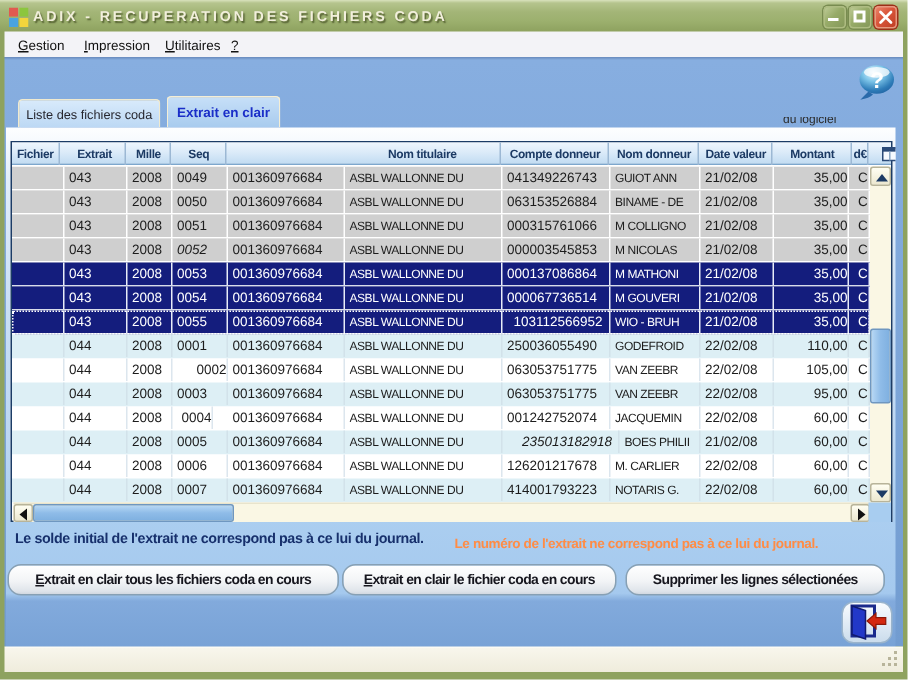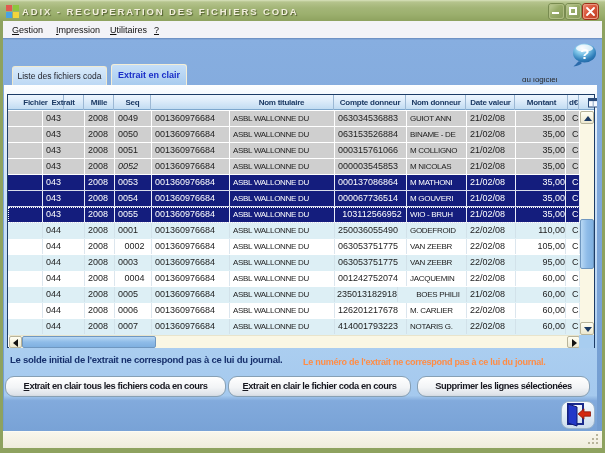--- a/index.html
+++ b/index.html
@@ -115,21 +115,21 @@
       <text x="13.8" y="16.5" text-anchor="middle" font-family="Liberation Sans" font-size="15" font-weight="bold" fill="#fff">?</text>
     </svg>
     <div id="tab1">Liste des fichiers coda</div>
     <div id="tab2">Extrait en clair</div>
     <div id="cliptext">
         <span>du logiciel</span>
       </div>
     <div id="sheet">
       <div id="grid">
         <div id="ghead">
-            <div class="hcell" style="left:0px;width:56px;">Fichier</div>
+            <div class="hcell" style="left:0px;width:32px;">Fichier</div>
             <div class="hcell" style="left:35px;width:41px;">Extrait</div>
             <div class="hcell" style="left:77px;width:29px;">Mille</div>
             <div class="hcell" style="left:107px;width:36px;">Seq</div>
             <div class="hcell" style="left:222px;width:104px;">Nom titulaire</div>
             <div class="hcell" style="left:327px;width:71px;">Compte donneur</div>
             <div class="hcell" style="left:399px;width:59px;">Nom donneur</div>
             <div class="hcell" style="left:459px;width:48px;">Date valeur</div>
             <div class="hcell" style="left:508px;width:52px;">Montant</div>
             <div class="hcell" style="left:561px;width:10px;">d€</div>
           <svg id="hicon" viewBox="0 0 13 13">
@@ -139,21 +139,21 @@
             </svg>
         </div>
         <div id="gbody">
 <div class="row rgray" style="top:0px;">
               <div class="cell" style="left:3px;width:32px;text-align:left;"></div>
               <div class="cell" style="left:38px;width:39px;text-align:left;">043</div>
               <div class="cell" style="left:80px;width:27px;text-align:left;">2008</div>
               <div class="cell" style="left:110px;width:34px;text-align:left;">0049</div>
               <div class="cell" style="left:147px;width:75px;text-align:left;">001360976684</div>
               <div class="cell cname" style="left:225px;width:102px;text-align:left;">ASBL WALLONNE DU</div>
-              <div class="cell" style="left:330px;width:69px;text-align:left;">063034536883</div>
+              <div class="cell" style="left:330px;width:69px;text-align:left;">041349226743</div>
               <div class="cell cname" style="left:402px;width:57px;text-align:left;">GUIOT ANN</div>
               <div class="cell" style="left:462px;width:46px;text-align:left;">21/02/08</div>
               <div class="cell" style="left:508px;width:50px;text-align:right;">35,00</div>
               <div class="cell" style="left:564px;width:8px;text-align:left;">C</div>
             </div>
 <div class="row rgray" style="top:16.0px;">
               <div class="cell" style="left:3px;width:32px;text-align:left;"></div>
               <div class="cell" style="left:38px;width:39px;text-align:left;">043</div>
               <div class="cell" style="left:80px;width:27px;text-align:left;">2008</div>
               <div class="cell" style="left:110px;width:34px;text-align:left;">0050</div>
@@ -240,21 +240,21 @@
               <div class="cell" style="left:330px;width:69px;text-align:left;">250036055490</div>
               <div class="cell cname" style="left:402px;width:57px;text-align:left;">GODEFROID</div>
               <div class="cell" style="left:462px;width:46px;text-align:left;">22/02/08</div>
               <div class="cell" style="left:508px;width:50px;text-align:right;">110,00</div>
               <div class="cell" style="left:564px;width:8px;text-align:left;">C</div>
             </div>
 <div class="row rwhite" style="top:128.0px;">
               <div class="cell" style="left:3px;width:32px;text-align:left;"></div>
               <div class="cell" style="left:38px;width:39px;text-align:left;">044</div>
               <div class="cell" style="left:80px;width:27px;text-align:left;">2008</div>
-              <div class="cell" style="left:110px;width:34px;text-align:center;">0002</div>
+              <div class="cell" style="left:110px;width:34px;text-align:right;">0002</div>
               <div class="cell" style="left:147px;width:75px;text-align:left;">001360976684</div>
               <div class="cell cname" style="left:225px;width:102px;text-align:left;">ASBL WALLONNE DU</div>
               <div class="cell" style="left:330px;width:69px;text-align:left;">063053751775</div>
               <div class="cell cname" style="left:402px;width:57px;text-align:left;">VAN ZEEBR</div>
               <div class="cell" style="left:462px;width:46px;text-align:left;">22/02/08</div>
               <div class="cell" style="left:508px;width:50px;text-align:right;">105,00</div>
               <div class="cell" style="left:564px;width:8px;text-align:left;">C</div>
             </div>
 <div class="row rmint" style="top:144.0px;">
               <div class="cell" style="left:3px;width:32px;text-align:left;"></div>
@@ -266,37 +266,37 @@
               <div class="cell" style="left:330px;width:69px;text-align:left;">063053751775</div>
               <div class="cell cname" style="left:402px;width:57px;text-align:left;">VAN ZEEBR</div>
               <div class="cell" style="left:462px;width:46px;text-align:left;">22/02/08</div>
               <div class="cell" style="left:508px;width:50px;text-align:right;">95,00</div>
               <div class="cell" style="left:564px;width:8px;text-align:left;">C</div>
             </div>
 <div class="row rwhite" style="top:160.0px;">
               <div class="cell" style="left:3px;width:32px;text-align:left;"></div>
               <div class="cell" style="left:38px;width:39px;text-align:left;">044</div>
               <div class="cell" style="left:80px;width:27px;text-align:left;">2008</div>
-              <div class="cell" style="left:110px;width:34px;text-align:center;">0004</div>
+              <div class="cell" style="left:100px;width:34px;text-align:right;">0004</div>
               <div class="cell" style="left:147px;width:75px;text-align:left;">001360976684</div>
               <div class="cell cname" style="left:225px;width:102px;text-align:left;">ASBL WALLONNE DU</div>
               <div class="cell" style="left:330px;width:69px;text-align:left;">001242752074</div>
               <div class="cell cname" style="left:402px;width:57px;text-align:left;">JACQUEMIN</div>
               <div class="cell" style="left:462px;width:46px;text-align:left;">22/02/08</div>
               <div class="cell" style="left:508px;width:50px;text-align:right;">60,00</div>
               <div class="cell" style="left:564px;width:8px;text-align:left;">C</div>
             </div>
 <div class="row rmint" style="top:176.0px;">
               <div class="cell" style="left:3px;width:32px;text-align:left;"></div>
               <div class="cell" style="left:38px;width:39px;text-align:left;">044</div>
               <div class="cell" style="left:80px;width:27px;text-align:left;">2008</div>
               <div class="cell" style="left:110px;width:34px;text-align:left;">0005</div>
               <div class="cell" style="left:147px;width:75px;text-align:left;">001360976684</div>
               <div class="cell cname" style="left:225px;width:102px;text-align:left;">ASBL WALLONNE DU</div>
-              <div class="cell" style="left:321px;width:69px;text-align:right;">235013182918</div>
+              <div class="cell" style="left:336px;width:69px;text-align:center;font-style:italic;">235013182918</div>
               <div class="cell cname" style="left:402px;width:57px;text-align:center;">BOES PHILII</div>
               <div class="cell" style="left:462px;width:46px;text-align:left;">21/02/08</div>
               <div class="cell" style="left:508px;width:50px;text-align:right;">60,00</div>
               <div class="cell" style="left:564px;width:8px;text-align:left;">C</div>
             </div>
 <div class="row rwhite" style="top:192.0px;">
               <div class="cell" style="left:3px;width:32px;text-align:left;"></div>
               <div class="cell" style="left:38px;width:39px;text-align:left;">044</div>
               <div class="cell" style="left:80px;width:27px;text-align:left;">2008</div>
               <div class="cell" style="left:110px;width:34px;text-align:left;">0006</div>

